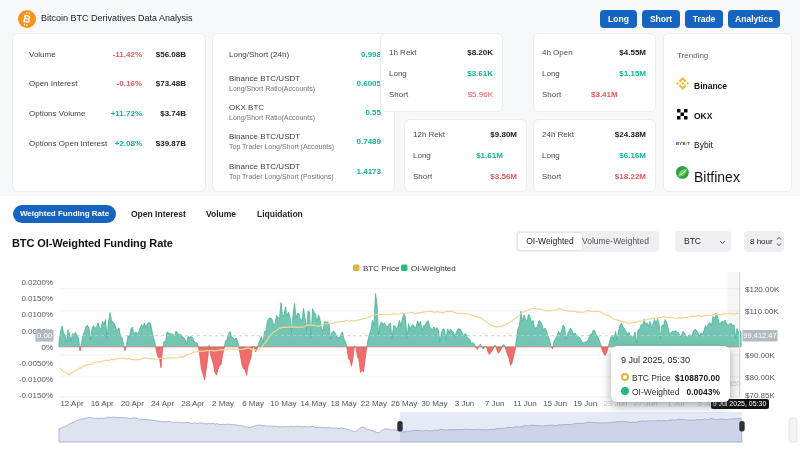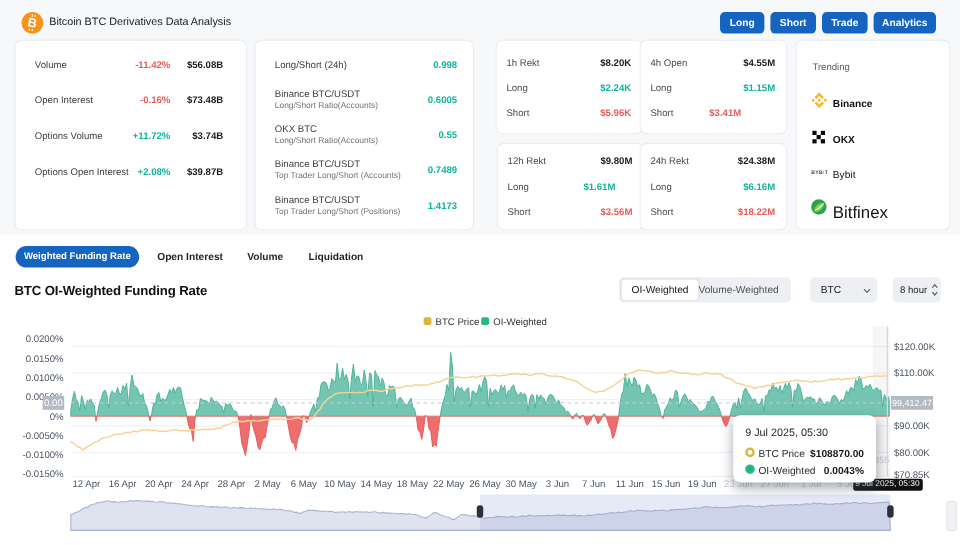--- a/index.html
+++ b/index.html
@@ -55,37 +55,37 @@
     <div class="lbl" style="left:16px;top:68.9px">OKX BTC</div>
     <div class="sub" style="left:16px;top:79.9px">Long/Short Ratio(Accounts)</div>
     <div class="tval pos" style="right:13px;top:73.9px;width:50px">0.55</div>
     <div class="lbl" style="left:16px;top:98.0px">Binance BTC/USDT</div>
     <div class="sub" style="left:16px;top:109.0px">Top Trader Long/Short (Accounts)</div>
     <div class="tval pos" style="right:13px;top:103.0px;width:50px">0.7489</div>
     <div class="lbl" style="left:16px;top:127.7px">Binance BTC/USDT</div>
     <div class="sub" style="left:16px;top:138.7px">Top Trader Long/Short (Positions)</div>
     <div class="tval pos" style="right:13px;top:132.7px;width:50px">1.4173</div>
   </div>
-<div class="card" style="left:413px;top:33px;width:123px;height:79px">
+<div class="card" style="left:380px;top:33px;width:123px;height:79px">
     <div class="lbl" style="left:8px;top:14px;color:#4a4a4a">1h Rekt</div>
     <div class="val" style="right:9px;top:14px;width:55px;font-size:8px;font-weight:bold;text-align:right">$8.20K</div>
     <div class="lbl" style="left:8px;top:35px;color:#4a4a4a">Long</div>
-    <div class="tval pos" style="right:9px;top:35px;width:55px;font-size:8px;font-weight:bold;text-align:right">$2.24K</div>
+    <div class="tval pos" style="right:9px;top:35px;width:55px;font-size:8px;font-weight:bold;text-align:right">$3.61K</div>
     <div class="lbl" style="left:8px;top:56px;color:#4a4a4a">Short</div>
-    <div class="tval neg" style="right:9px;top:56px;width:55px;font-size:8px;font-weight:bold;text-align:right">$5.96K</div>
+    <div class="tval neg" style="right:9px;top:56px;width:55px;font-size:8px;font-weight:normal;text-align:right">$5.96K</div>
   </div>
 <div class="card" style="left:533px;top:33px;width:123px;height:79px">
     <div class="lbl" style="left:8px;top:14px;color:#4a4a4a">4h Open</div>
     <div class="val" style="right:9px;top:14px;width:55px;font-size:8px;font-weight:bold;text-align:right">$4.55M</div>
     <div class="lbl" style="left:8px;top:35px;color:#4a4a4a">Long</div>
     <div class="tval pos" style="right:9px;top:35px;width:55px;font-size:8px;font-weight:bold;text-align:right">$1.15M</div>
     <div class="lbl" style="left:8px;top:56px;color:#4a4a4a">Short</div>
     <div class="tval neg" style="right:9px;top:56px;width:55px;font-size:8px;font-weight:bold;text-align:left">$3.41M</div>
   </div>
-<div class="card" style="left:414px;top:119px;width:123px;height:73px">
+<div class="card" style="left:404px;top:119px;width:123px;height:73px">
     <div class="lbl" style="left:8px;top:9.5px;color:#4a4a4a">12h Rekt</div>
     <div class="val" style="right:9px;top:9.5px;width:55px;font-size:8px;font-weight:bold;text-align:right">$9.80M</div>
     <div class="lbl" style="left:8px;top:30.5px;color:#4a4a4a">Long</div>
     <div class="tval pos" style="right:9px;top:30.5px;width:55px;font-size:8px;font-weight:bold;text-align:center">$1.61M</div>
     <div class="lbl" style="left:8px;top:51.5px;color:#4a4a4a">Short</div>
     <div class="tval neg" style="right:9px;top:51.5px;width:55px;font-size:8px;font-weight:bold;text-align:right">$3.56M</div>
   </div>
 <div class="card" style="left:533px;top:119px;width:123px;height:73px">
     <div class="lbl" style="left:8px;top:9.5px;color:#4a4a4a">24h Rekt</div>
     <div class="val" style="right:9px;top:9.5px;width:55px;font-size:8px;font-weight:bold;text-align:right">$24.38M</div>

